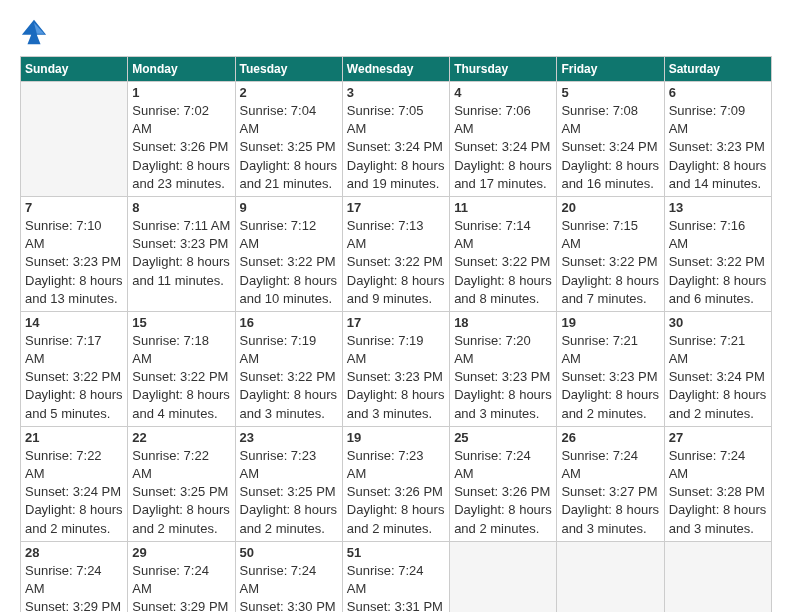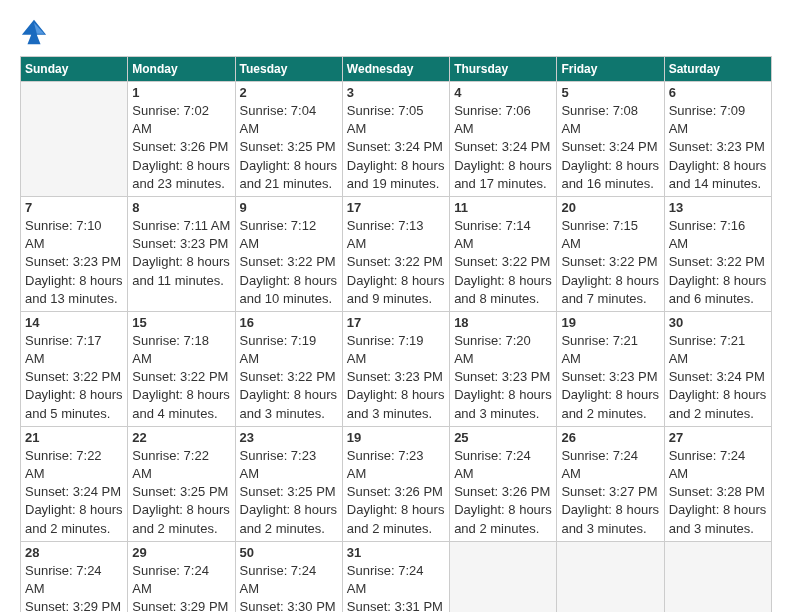--- a/index.html
+++ b/index.html
@@ -257,21 +257,21 @@
         </td>
           <td>
           <div class="day-number">29</div>
           <div class="day-info">Sunrise: 7:24 AM<br>Sunset: 3:29 PM<br>Daylight: 8 hours and 5 minutes.</div>
         </td>
           <td>
           <div class="day-number">50</div>
           <div class="day-info">Sunrise: 7:24 AM<br>Sunset: 3:30 PM<br>Daylight: 8 hours and 5 minutes.</div>
         </td>
           <td>
-          <div class="day-number">31</div>
+          <div class="day-number">51</div>
           <div class="day-info">Sunrise: 7:24 AM<br>Sunset: 3:31 PM<br>Daylight: 8 hours and 6 minutes.</div>
         </td>
           <td class="empty"></td>
           <td class="empty"></td>
           <td class="empty"></td>
         </tr>
       </tbody>
   </table>
 </div>
 

